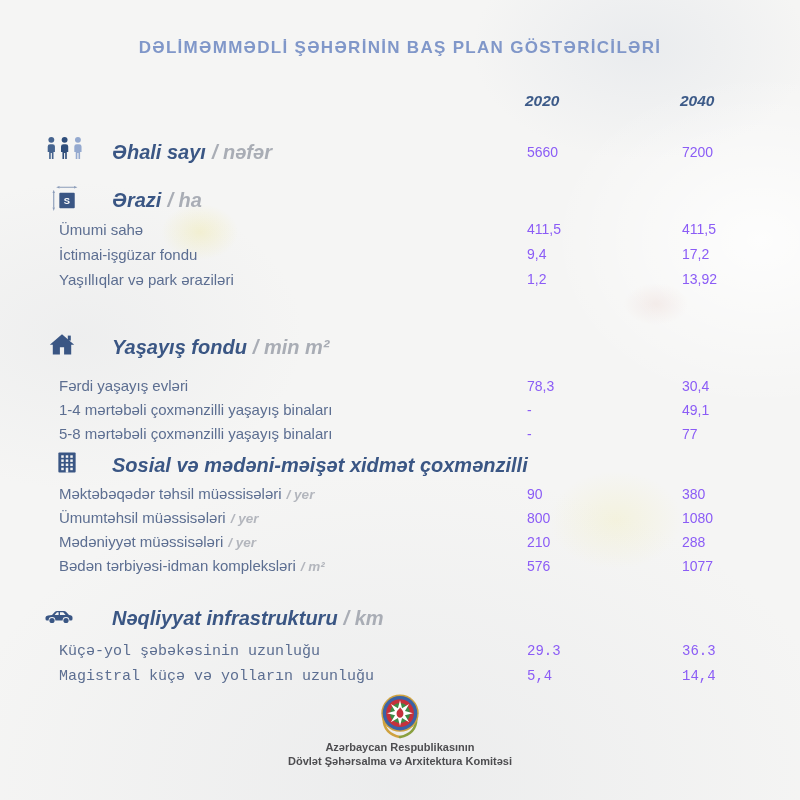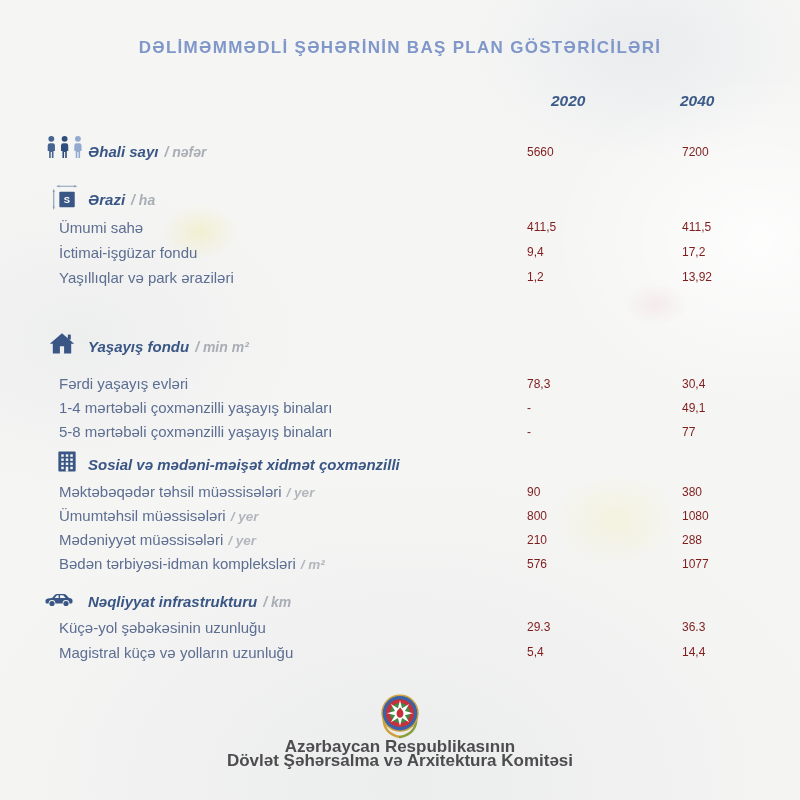--- a/index.html
+++ b/index.html
@@ -13,45 +13,45 @@
       radial-gradient(55px 40px at 25% 29%, rgba(238,228,130,.30), transparent 70%),
       radial-gradient(95px 70px at 77% 65%, rgba(240,234,160,.26), transparent 70%),
       radial-gradient(46px 30px at 82% 38%, rgba(215,160,150,.14), transparent 70%),
       radial-gradient(600px 420px at 50% 98%, rgba(203,206,212,.22), transparent 75%),
       radial-gradient(300px 240px at 95% 30%, rgba(255,255,255,.8), transparent 70%);
   }
   .title{position:absolute;top:38px;left:0;right:0;margin:0;text-align:center;
          font-size:17px;font-weight:700;letter-spacing:1.3px;color:#8097c9;}
   .colheads{position:absolute;top:92px;left:0;right:0;height:18px;}
   .colhead{position:absolute;top:0;font-size:15.5px;font-weight:700;font-style:italic;color:#3c5a88;}
-  .h20{left:551px;} .h40{left:680px;}
+  .h20{left:525px;} .h40{left:680px;}
 
   .sec{position:absolute;left:0;width:800px;}
   .sec-head{position:relative;line-height:24px;}
   .sec0 .sec-head{line-height:28px;}
   .sec-ico{position:absolute;top:50%;transform:translateY(-50%);}
   .ico-people{left:46px;} .ico-area{left:50px;} .ico-house{left:49px;}
   .ico-building{left:56px;} .ico-car{left:44px;}
-  .sec-title{padding-left:88px;font-size:15px;font-weight:700;font-style:italic;color:#3a5684;}
-  .sec-unit{margin-left:6px;font-size:14px;font-weight:700;font-style:italic;color:#a9adb5;}
+  .sec-title{padding-left:112px;font-size:20px;font-weight:700;font-style:italic;color:#3a5684;}
+  .sec-unit{margin-left:6px;font-size:20px;font-weight:700;font-style:italic;color:#a9adb5;}
   .rows{margin:0;}
   .row{position:relative;}
   .sec1 .rows{margin-top:3px;} .sec1 .row{height:25px;line-height:25px;}
   .sec2 .rows{margin-top:13px;} .sec2 .row{height:24px;line-height:24px;}
   .sec3 .rows{margin-top:3px;} .sec3 .row{height:24px;line-height:24px;}
-  .sec4 .rows{margin-top:1px;} .sec4 .row{height:25px;line-height:25px;}
+  .sec4 .rows{margin-top:7px;font-family:Liberation Mono, monospace;} .sec4 .row{height:25px;line-height:25px;}
   .lbl{display:block;padding-left:59px;font-size:15px;color:#5c6e91;}
   .row-unit{margin-left:5px;font-size:13.5px;font-style:italic;font-weight:700;color:#b3b6bd;}
-  .v{position:absolute;top:0;font-size:12px;color:#7f1d1d;}
+  .v{position:absolute;top:0;font-size:14px;color:#8b5cf6;}
   .v20{left:527px;} .v40{left:682px;}
   .sec-head .v{line-height:inherit;}
 
   .emblem{position:absolute;top:692px;left:50%;transform:translateX(-50%);}
   .footer-org{position:absolute;top:740px;left:0;right:0;text-align:center;
-              font-size:17px;font-weight:700;color:#4d4d50;line-height:14px;}
+              font-size:11px;font-weight:700;color:#4d4d50;line-height:14px;}
 </style>
 </head>
 <body>
 
 <div class="page">
 
   <h1 class="title">DƏLİMƏMMƏDLİ ŞƏHƏRİNİN BAŞ PLAN GÖSTƏRİCİLƏRİ</h1>
 
   <div class="colheads">
     <span class="colhead h20">2020</span>
@@ -186,21 +186,21 @@
         <span class="v v40">288</span>
       </div>
       <div class="row">
         <span class="lbl"><span>Bədən tərbiyəsi-idman kompleksləri</span><span class="row-unit">/ m²</span></span>
         <span class="v v20">576</span>
         <span class="v v40">1077</span>
       </div>
     </div>
   </section>
 
-  <section class="sec sec4" style="top:590px">
+  <section class="sec sec4" style="top:606px">
     <div class="sec-head">
       <span class="sec-ico ico-car">
         <svg width="30" height="19" viewBox="0 0 30 19">
           <path fill="#3a5684" d="M3 14.5 Q1.5 14.5 1.5 13 L1.5 11.5 Q1.5 9.8 4 9.5 L8 9 L11 5.8 Q11.8 5 13 5 L20 5 Q21.2 5 22 5.8 L25 9 Q28.5 9.3 28.5 11.5 L28.5 13 Q28.5 14.5 27 14.5 L25.4 14.5 A3.4 3.4 0 0 0 18.6 14.5 L11.4 14.5 A3.4 3.4 0 0 0 4.6 14.5 Z"></path>
           <path fill="#f5f5f4" d="M13 6.3 L10.6 8.9 L14.6 8.9 L14.6 6.3 Z M16 6.3 L16 8.9 L21.6 8.9 L19.2 6.3 Z"></path>
           <circle cx="8" cy="14.5" r="2.6" fill="#3a5684"></circle>
           <circle cx="22" cy="14.5" r="2.6" fill="#3a5684"></circle>
         </svg>
       </span>
       <span class="sec-title">Nəqliyyat infrastrukturu</span><span class="sec-unit">/ km</span>

